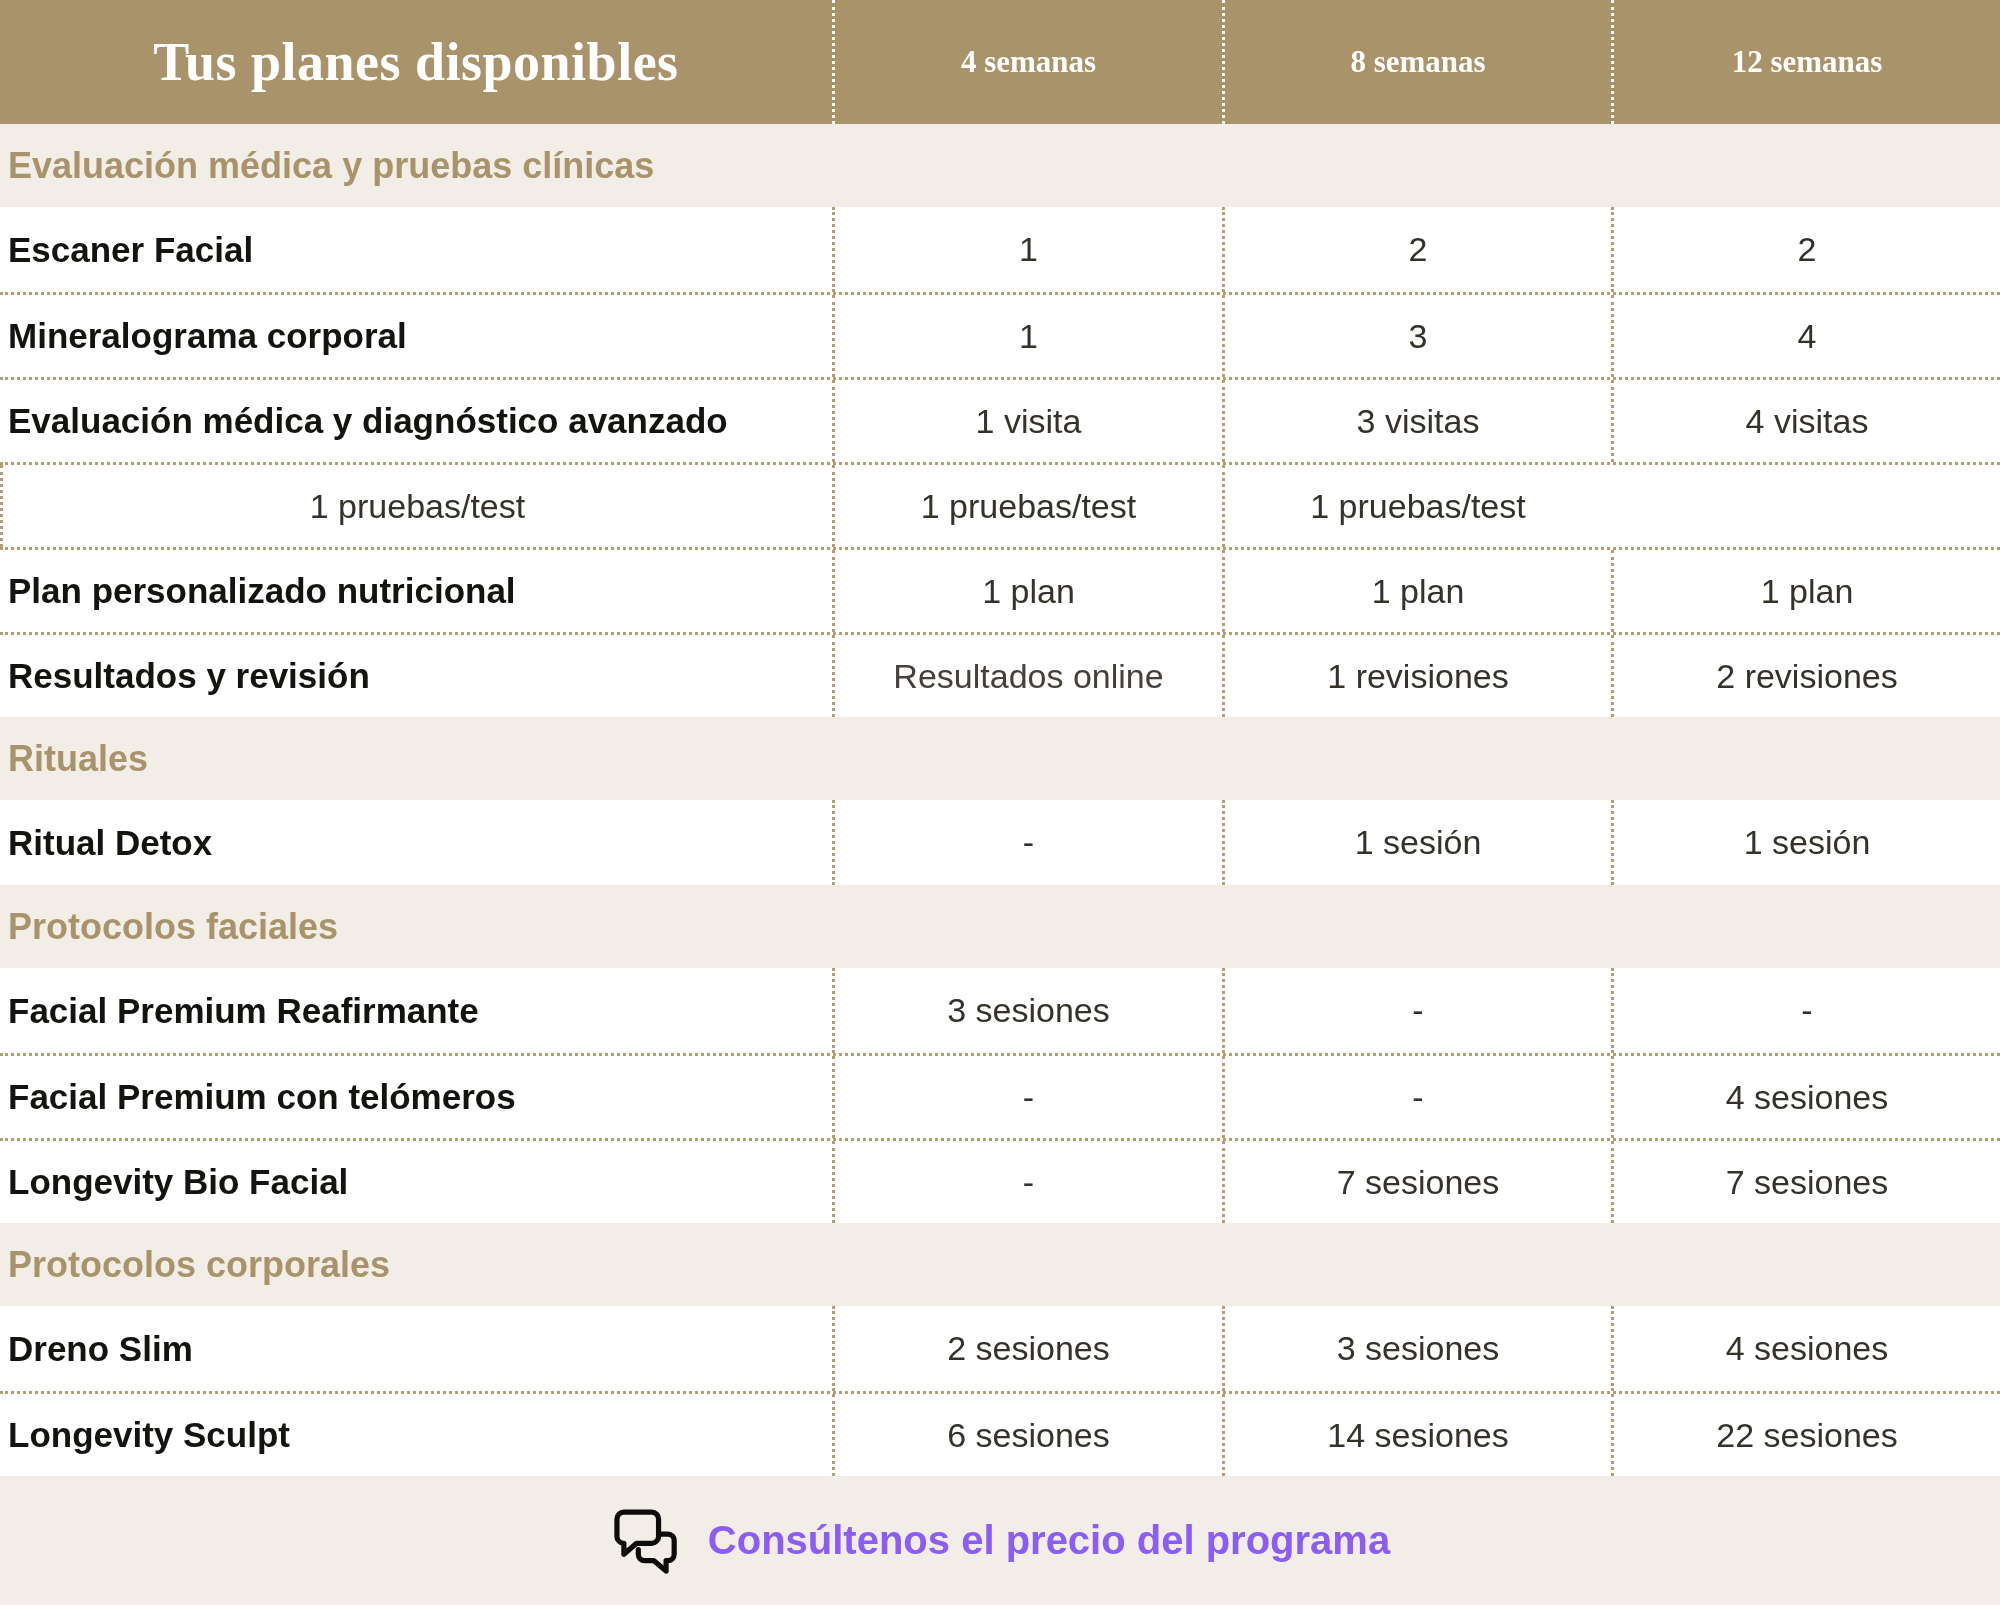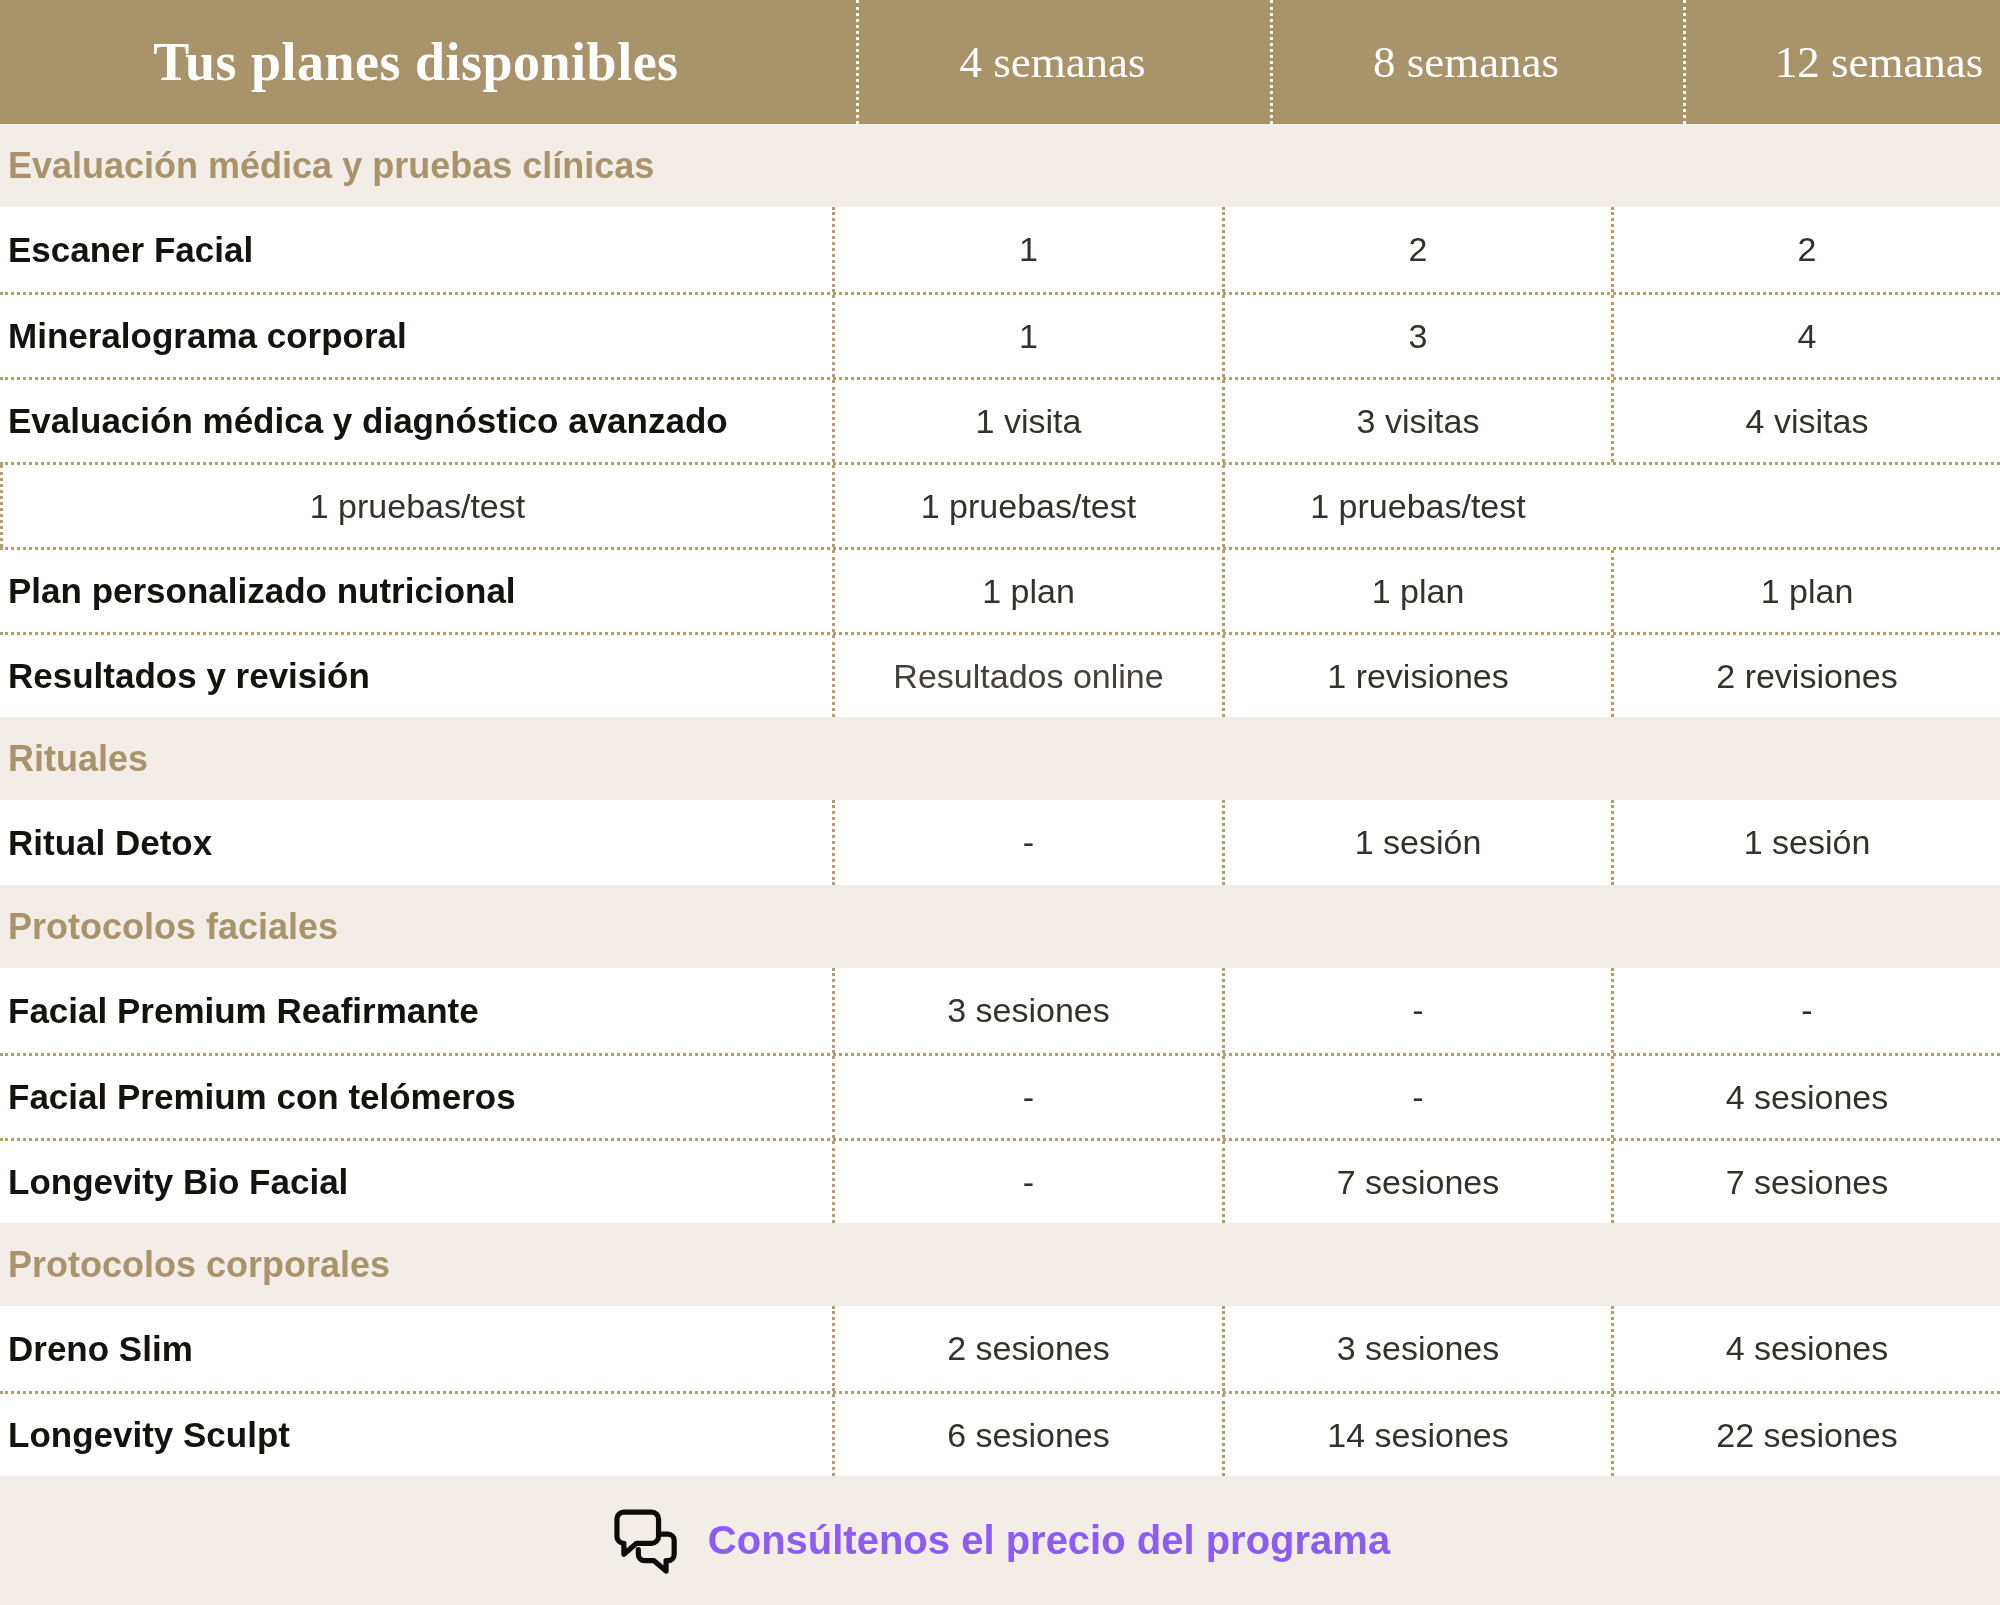--- a/index.html
+++ b/index.html
@@ -9,25 +9,24 @@
     background:#ffffff;overflow:hidden;
     font-family:"Liberation Sans",sans-serif;
   }
   *{box-sizing:border-box;}
   
   .hdr{
     flex:0 0 124px;height:124px;
     display:grid;grid-template-columns:832px 390px 389px 389px;
     background:#a8936b;color:#ffffff;
     font-family:"Liberation Serif",serif;
-    gap:24px;
   }
   .hdr-cell{display:flex;align-items:center;justify-content:center;}
   .hdr-title{font-size:54px;font-weight:700;letter-spacing:.5px;}
-  .hdr-plan{font-size:45px;font-weight:400;border-left:3px dotted rgba(255,255,255,.92);}
+  .hdr-plan{font-size:31px;font-weight:700;border-left:3px dotted rgba(255,255,255,.92);}
   
   .band{
     flex:0 0 83px;background:#f2ede7;
     display:flex;align-items:center;padding-left:8px;
   }
   .band-title{color:#a8936a;font-size:36px;font-weight:700;}
   
   .row{
     flex:0 0 85px;
     display:grid;grid-template-columns:832px 390px 389px 389px;

